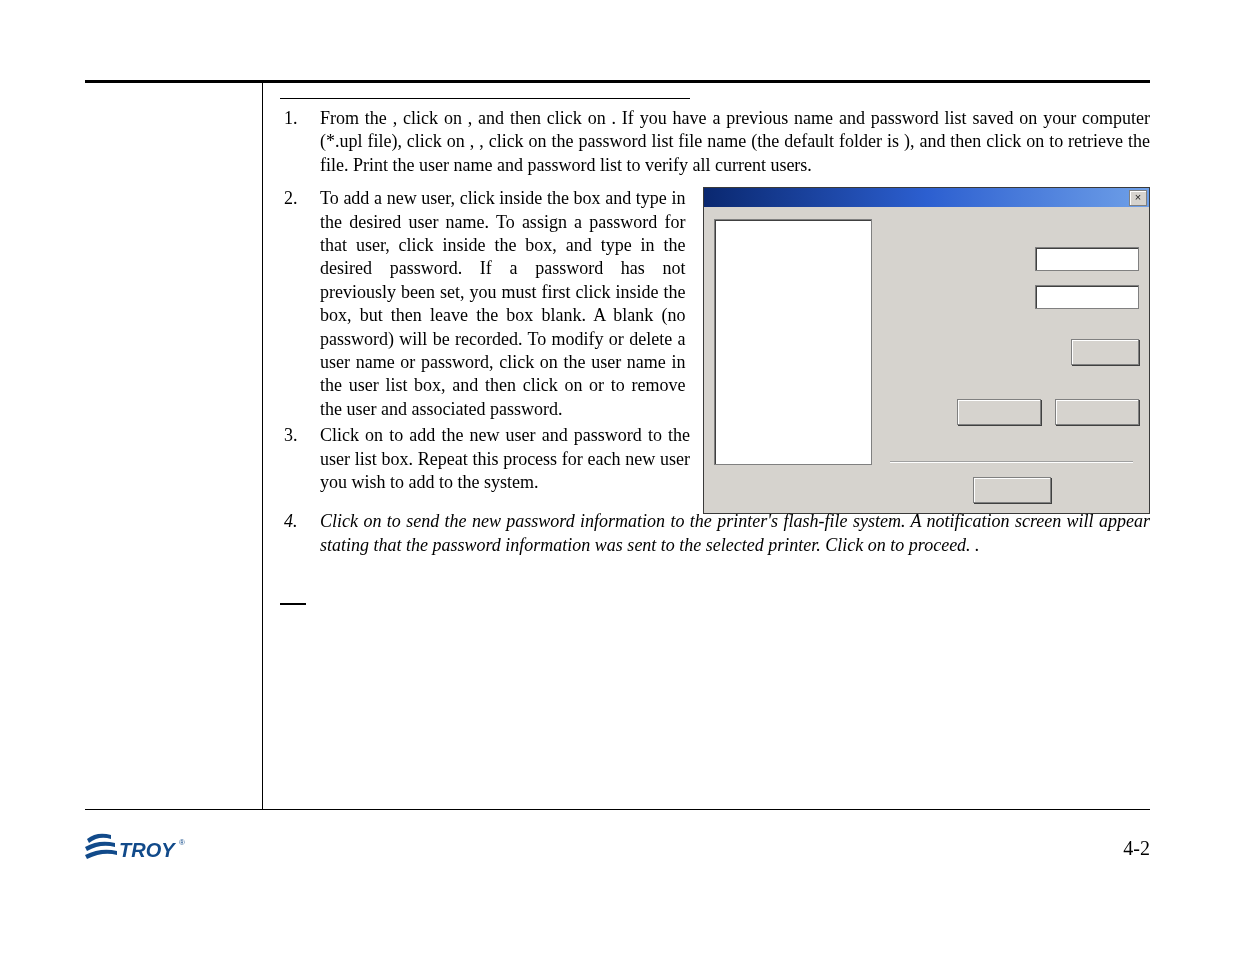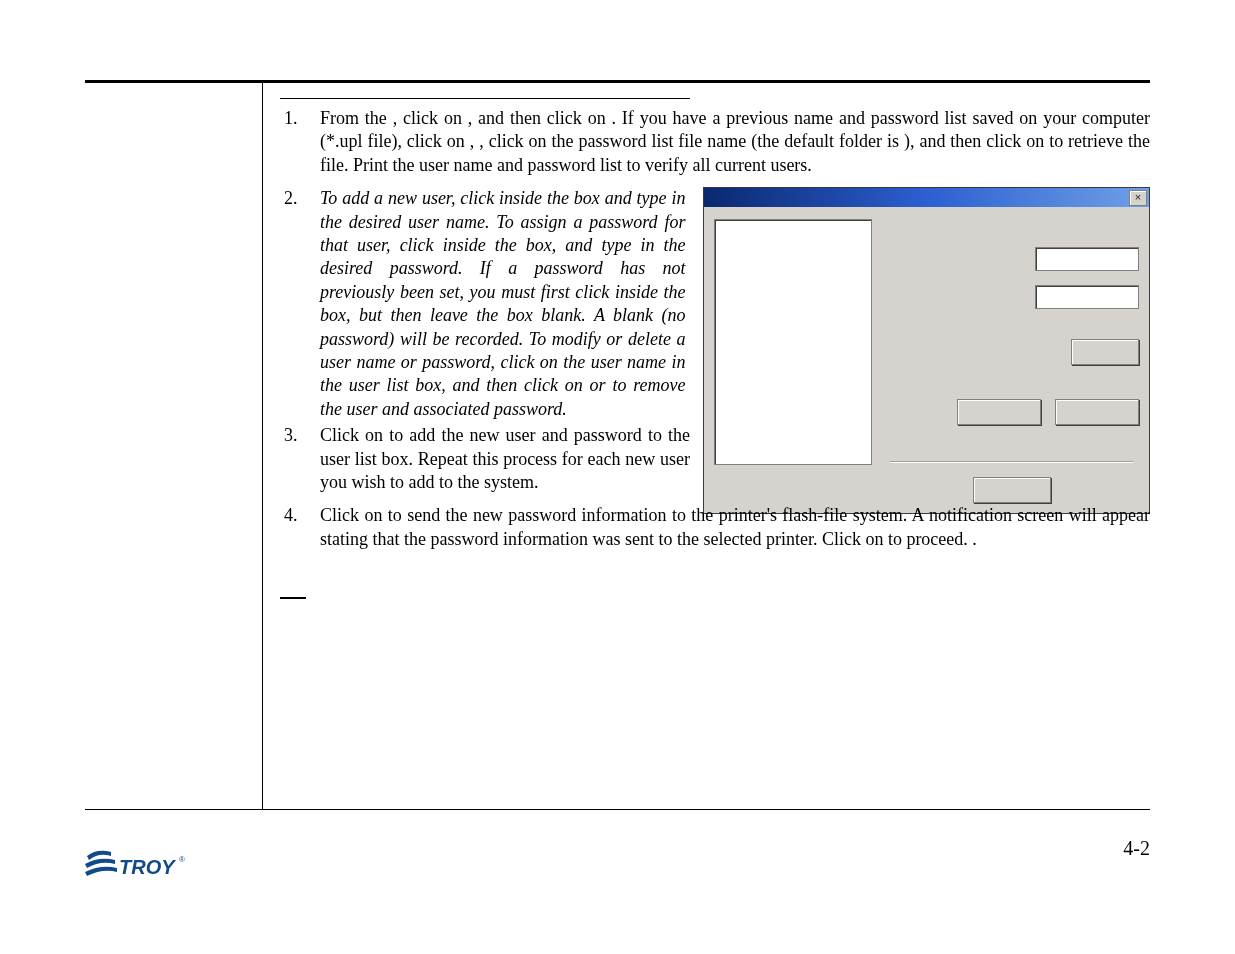--- a/index.html
+++ b/index.html
@@ -61,21 +61,20 @@
   }
   .li1-text { text-align: justify; }
   .wrap-row {
     display: flex;
     gap: 18px;
     align-items: flex-start;
   }
   .left-text {
     width: 370px;
     text-align: justify;
-    font-style: italic;
   }
   .left-text .li-inner {
     margin-bottom: 10px;
   }
   .screenshot-box {
     width: 452px;
     height: 327px;
     border: 1px solid #3a3a3a;
     box-sizing: border-box;
     display: flex;
@@ -175,21 +174,21 @@
     letter-spacing: 1px;
     border-bottom: 2px solid #000;
     display: inline-block;
     width: 26px;
   }
 
   
   .logo {
     position: absolute;
     left: 85px;
-    bottom: 28px;
+    bottom: 45px;
   }
   .logo-svg { display: block; }
   .page-num {
     position: absolute;
     right: 85px;
     bottom: 50px;
     font-size: 20px;
   }
 </style>
 </head>
@@ -244,21 +243,21 @@
               </div>
             </div>
           </div>
         </div>
       </li>
 
       <li style="width:370px; text-align:justify; margin-top:-90px;">
         <span>Click on                       to add the new user and password to the user list box.  Repeat this process for each new user you wish to add to the system.</span>
       </li>
 
-      <li style="margin-top:10px;">
+      <li style="margin-top:16px;font-style:italic;">
         <div class="li4-text">Click on                           to send the new password information to the printer's flash-file system.  A notification screen will appear stating that the password information was sent to the selected printer.  Click on        to proceed.                                                                                                                                            .</div>
       </li>
     </ol>
 
     <span class="note-dash"></span>
   </div>
 
   <div class="logo">
     <svg class="logo-svg" width="100" height="36" viewBox="0 0 100 36">
       <g fill="#114a8a">

